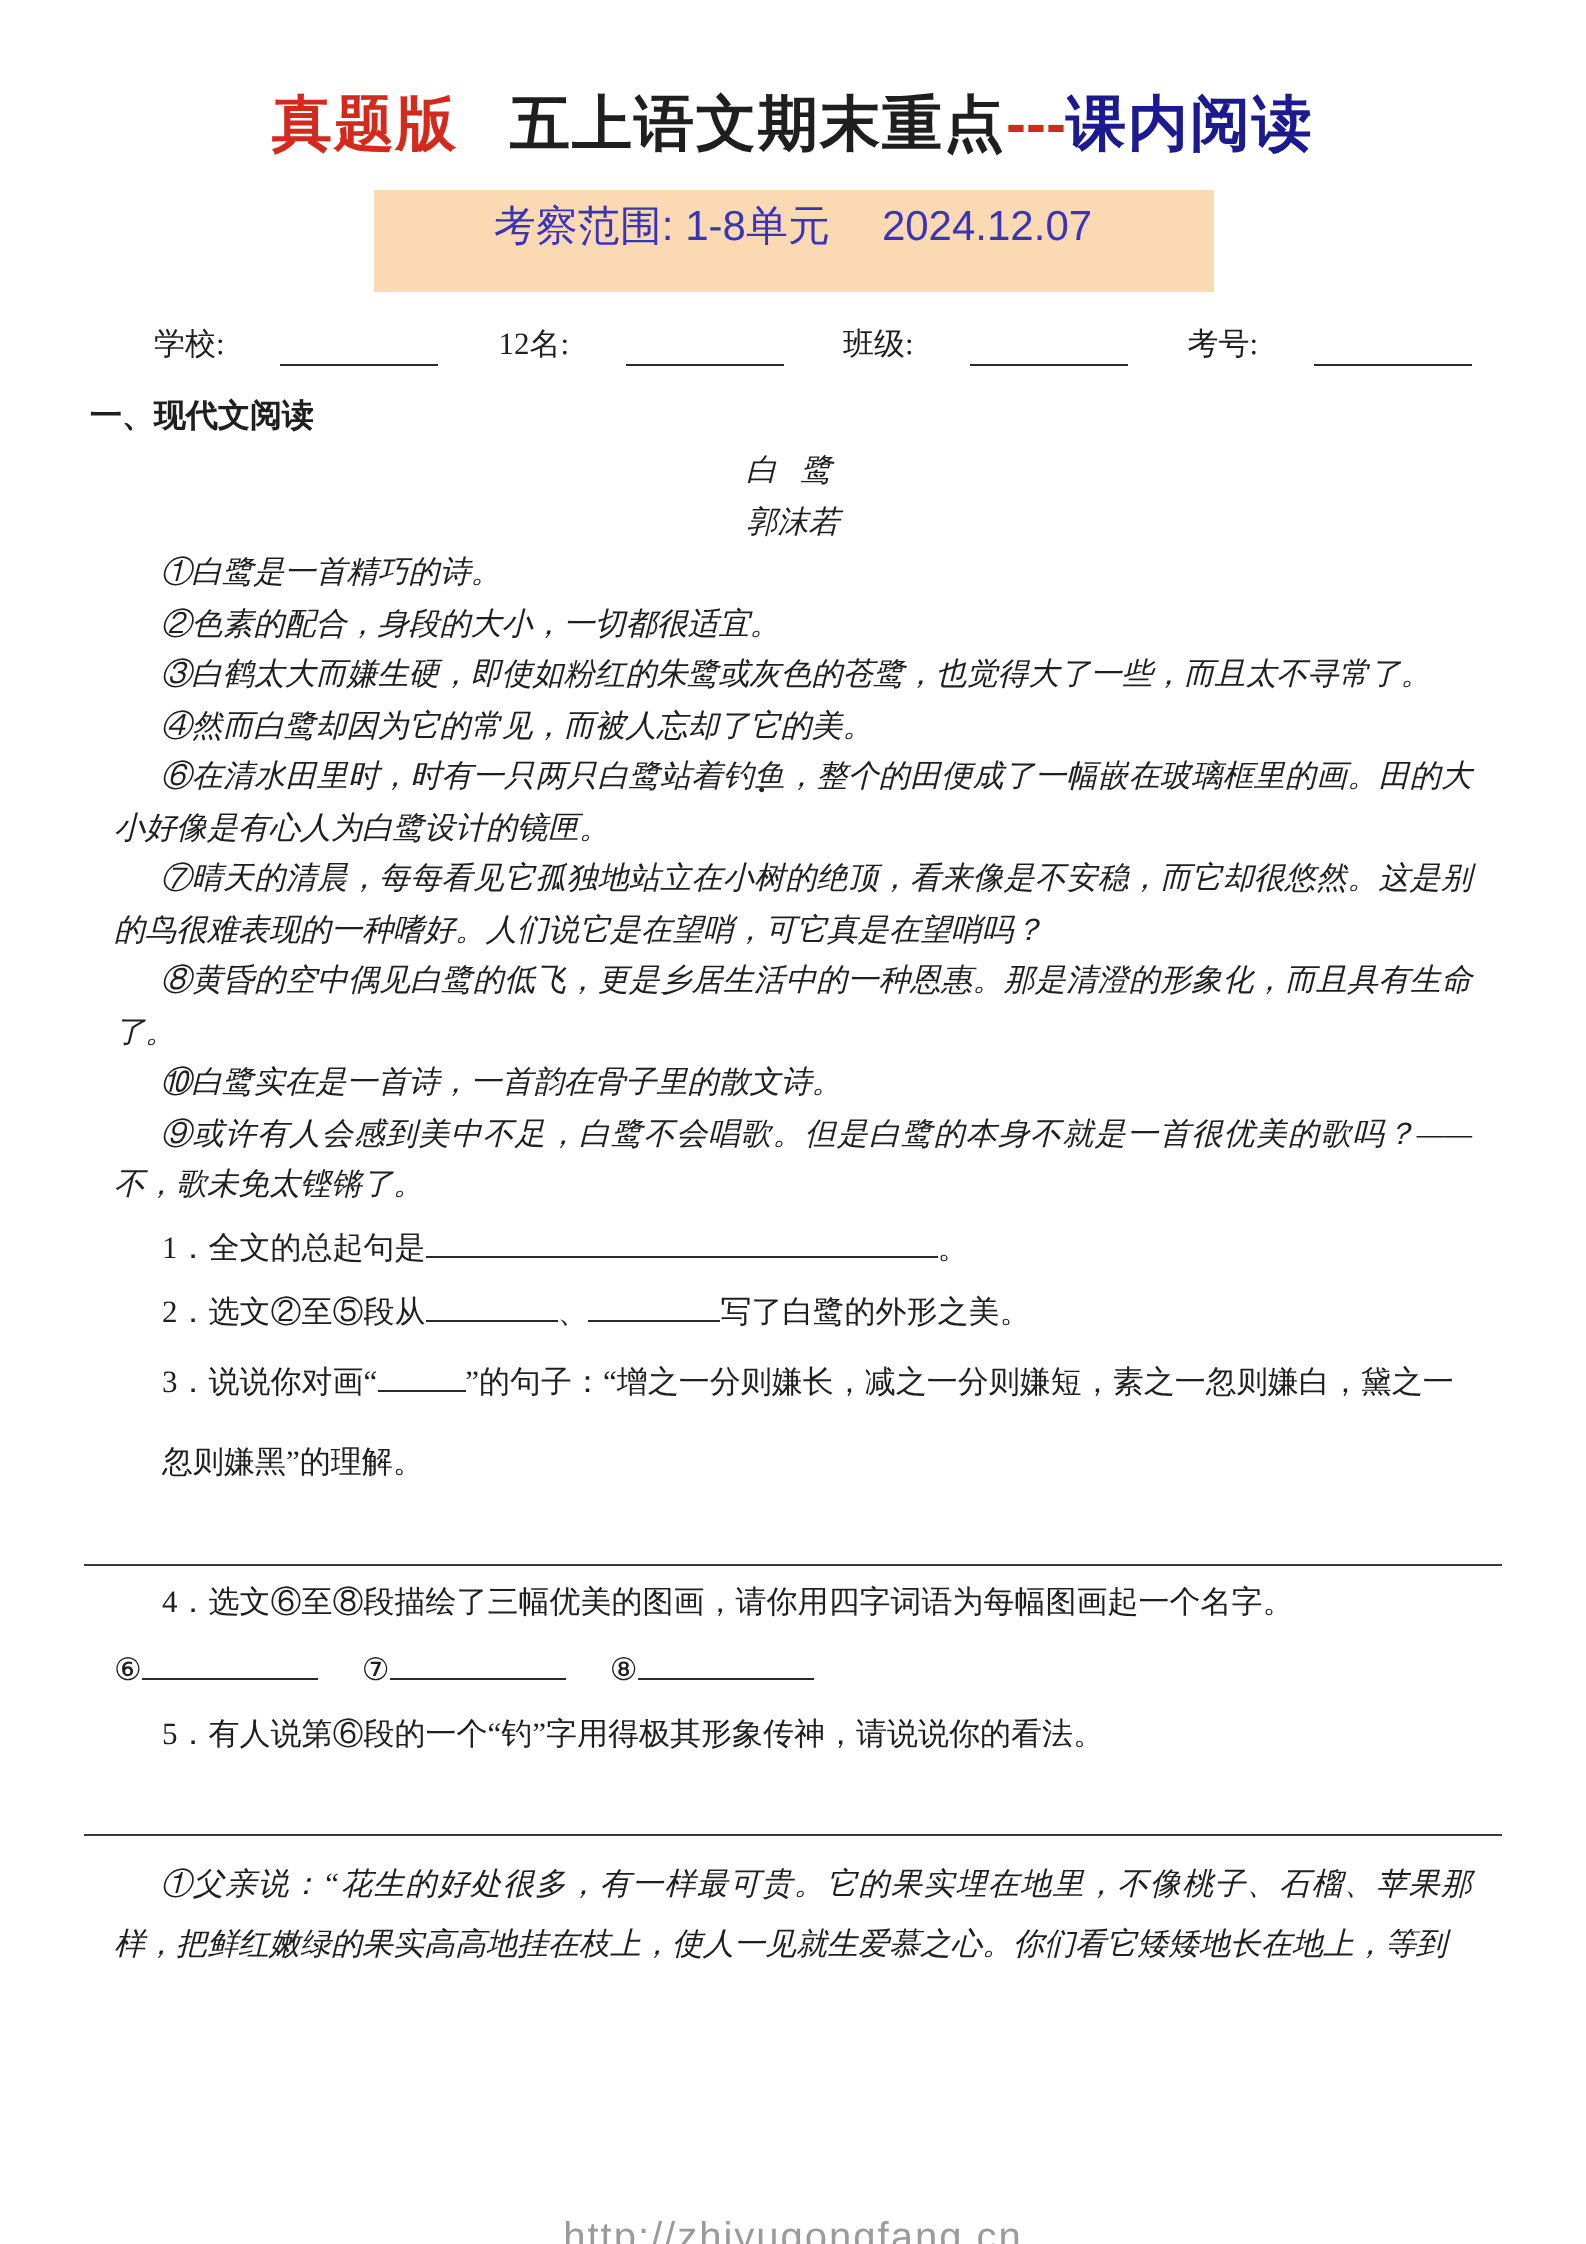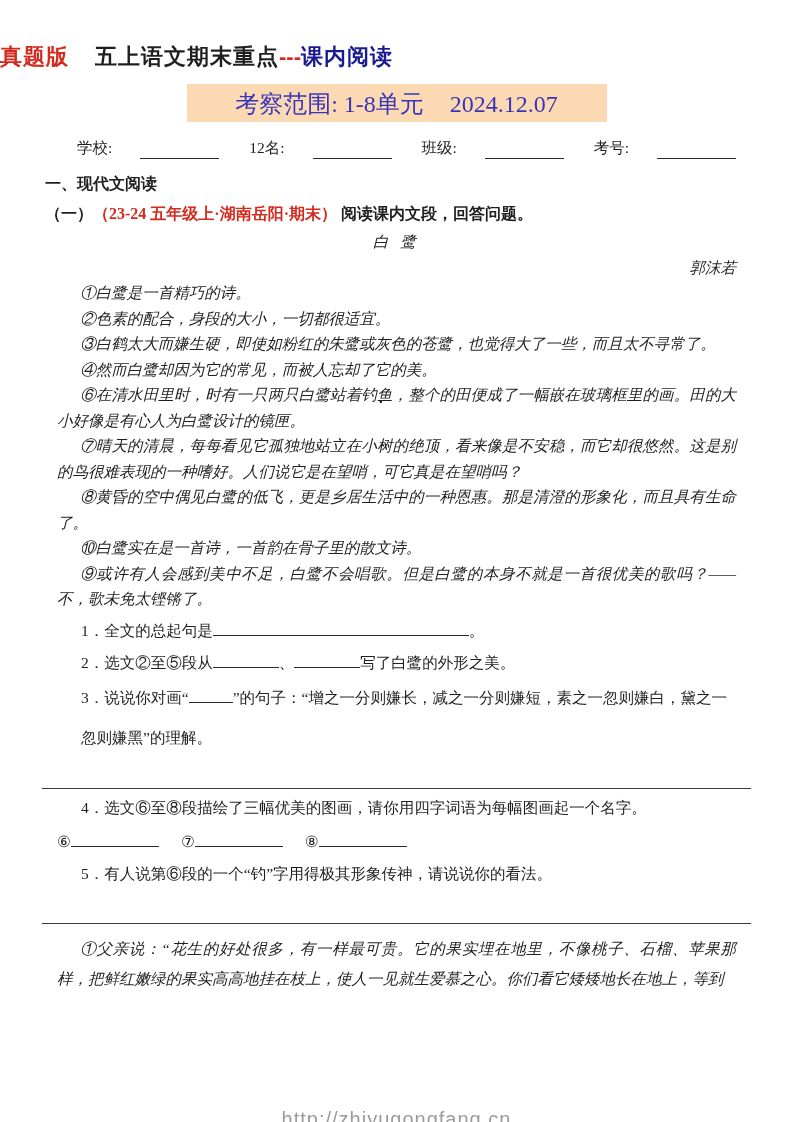--- a/index.html
+++ b/index.html
@@ -9,41 +9,41 @@
     position:relative;
     overflow:hidden;
     font-family:"Liberation Serif", serif;
     color:var(--text_main, #1f1f1f);
   }
   .page { position:relative; width:793px; height:1122px; }
 
   
   .title {
     margin:42px 0 12px 0;
-    text-align:left;
+    text-align:center;
     font-family:"Liberation Sans", sans-serif;
-    font-size:22px;
+    font-size:30px;
     font-weight:bold;
     letter-spacing:1px;
     white-space:nowrap;
   }
   .title .badge { color:var(--accent_red, #d42a1e); margin-right:26px; }
   .title .dashes { color:var(--accent_red, #d42a1e); letter-spacing:0; }
   .title .tail { color:var(--accent_navy, #1b1b8f); }
 
   .scope-bar {
     margin:12px auto 0 auto;
     width:420px;
     box-sizing:border-box;
     background:var(--scope_bg, #fbd9b3);
     color:var(--scope_text, #3a35b8);
-    font-family:Liberation Serif, serif;
-    font-size:24px;
+    font-family:Liberation Sans, sans-serif;
+    font-size:21px;
     text-align:center;
-    padding:4px 0 2px 0;
+    padding:4px 0 19px 0;
   }
   .scope-bar .scope-gap { display:inline-block; width:26px; }
 
   
   .info-line {
     margin:16px 57px 0 75px;
     font-size:15.5px;
     display:flex;
     align-items:flex-end;
     white-space:nowrap;
@@ -73,21 +73,21 @@
 
   
   .essay {
     margin:4px 57px 0 57px;
     font-size:15.5px;
     line-height:25.5px;
     font-style:italic;
     text-align:justify;
   }
   .essay-title { text-align:center; font-weight:normal; letter-spacing:4px; }
-  .essay-author { text-align:right; }
+  .essay-author { text-align:center; }
   .essay p { margin:0; text-indent:1.5em; }
   .essay .u { text-decoration:underline; text-underline-offset:4px; }
   .emph-dot { position:relative; }
   .emph-dot::after {
     content:"·";
     position:absolute;
     left:50%; transform:translateX(-50%);
     bottom:-0.72em;
     font-weight:bold;
     font-style:normal;
@@ -150,24 +150,20 @@
     <span class="lbl">12名:</span>
     <span class="blank"></span>
     <span class="lbl">班级:</span>
     <span class="blank"></span>
     <span class="lbl">考号:</span>
     <span class="blank"></span>
   </div>
 
   <div class="sec-heading">一、现代文阅读</div>
 
-  <div class="sub-heading">
-    <span>（一）</span><span class="src">（23-24 五年级上·湖南岳阳·期末）</span>
-    <span>阅读课内文段，回答问题。</span>
-  </div>
 
   <div class="essay">
     <p class="essay-title" style="text-indent:0">白 鹭</p>
     <p class="essay-author" style="text-indent:0">郭沫若</p>
     <p>①白鹭是一首精巧的诗。</p>
     <p>②色素的配合，身段的大小，一切都很适宜。</p>
     <p>③白鹤太大而嫌生硬，即使如粉红的朱鹭或灰色的苍鹭，也觉得大了一些，而且太不寻常了。</p>
     <p>④然而白鹭却因为它的常见，而被人忘却了它的美。</p>
     <p><span>⑥在清水田里时，时有一只两只白鹭站着</span><span class="emph-dot">钓</span><span>鱼，整个的田便成了一幅嵌在玻璃框里的画。田的大小好像是有心人为白鹭设计的镜匣。</span></p>
     <p>⑦晴天的清晨，每每看见它孤独地站立在小树的绝顶，看来像是不安稳，而它却很悠然。这是别的鸟很难表现的一种嗜好。人们说它是在望哨，可它真是在望哨吗？</p>

